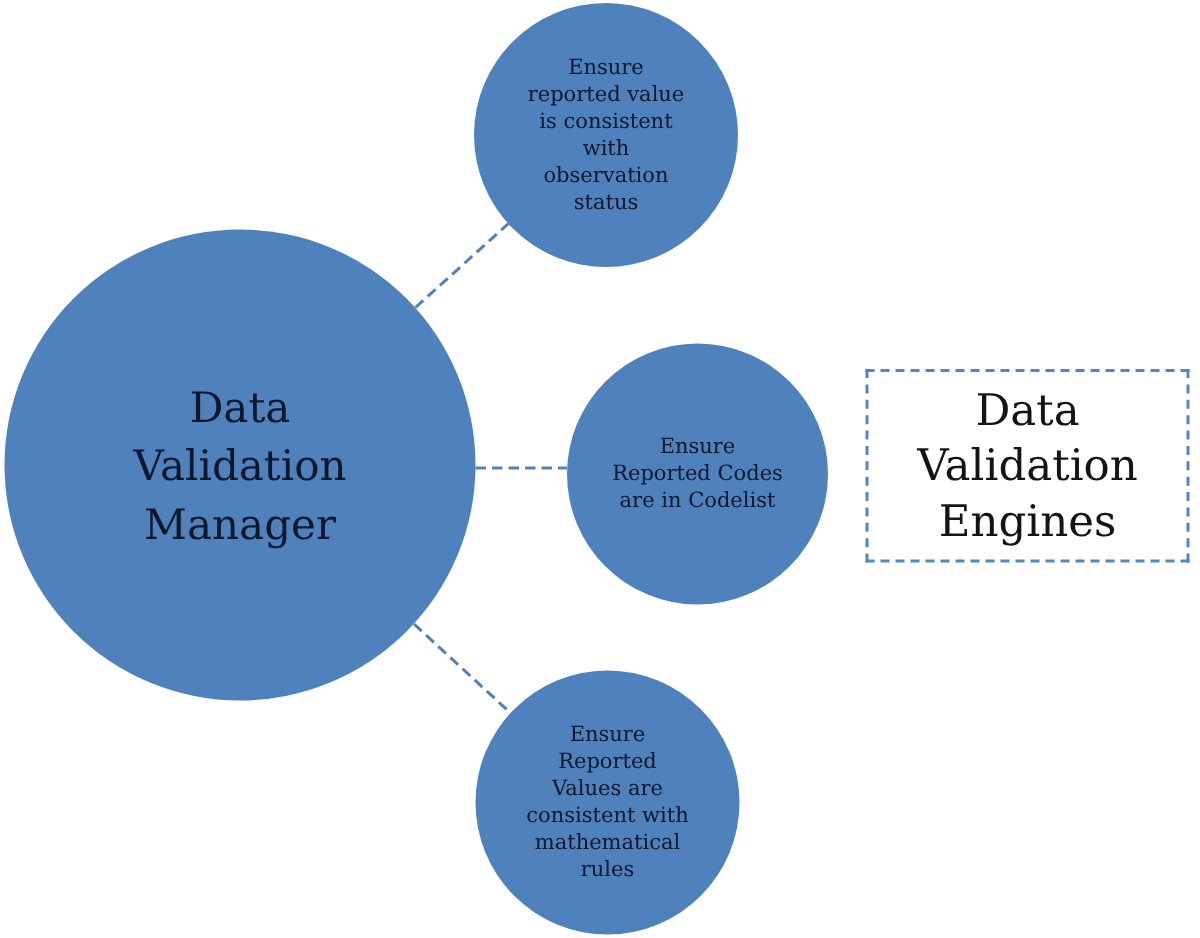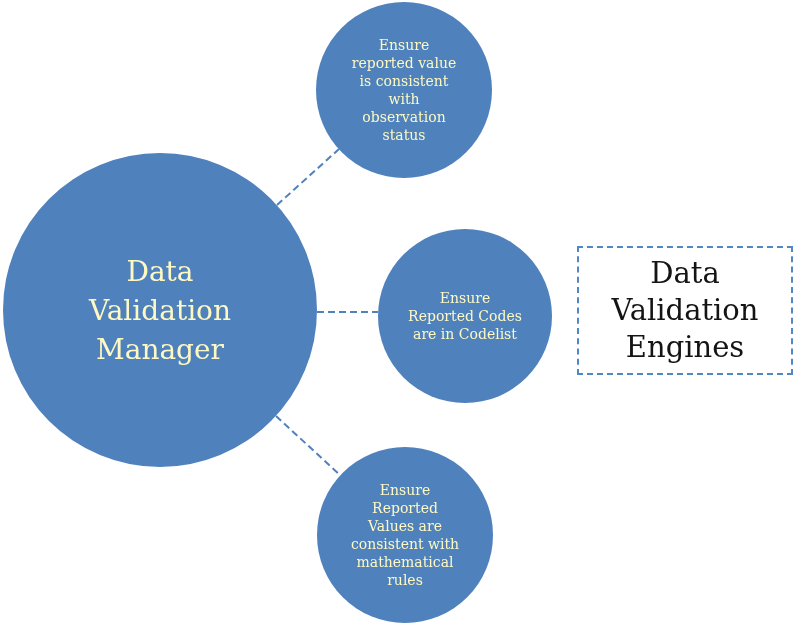--- a/index.html
+++ b/index.html
@@ -27,21 +27,21 @@
     border-radius: 50%;
     background: #4F81BD;
     display: flex;
     align-items: center;
     justify-content: center;
     text-align: center;
     box-sizing: border-box;
   }
   .node .label {
     white-space: pre-line;
-    color: #fef9c3;
+    color: #0f172a;
   }
   .node-manager {
     left: 3px;
     top: 153px;
     width: 314px;
     height: 314px;
   }
   .node-manager .label {
     font-size: 28px;
     line-height: 39px;

